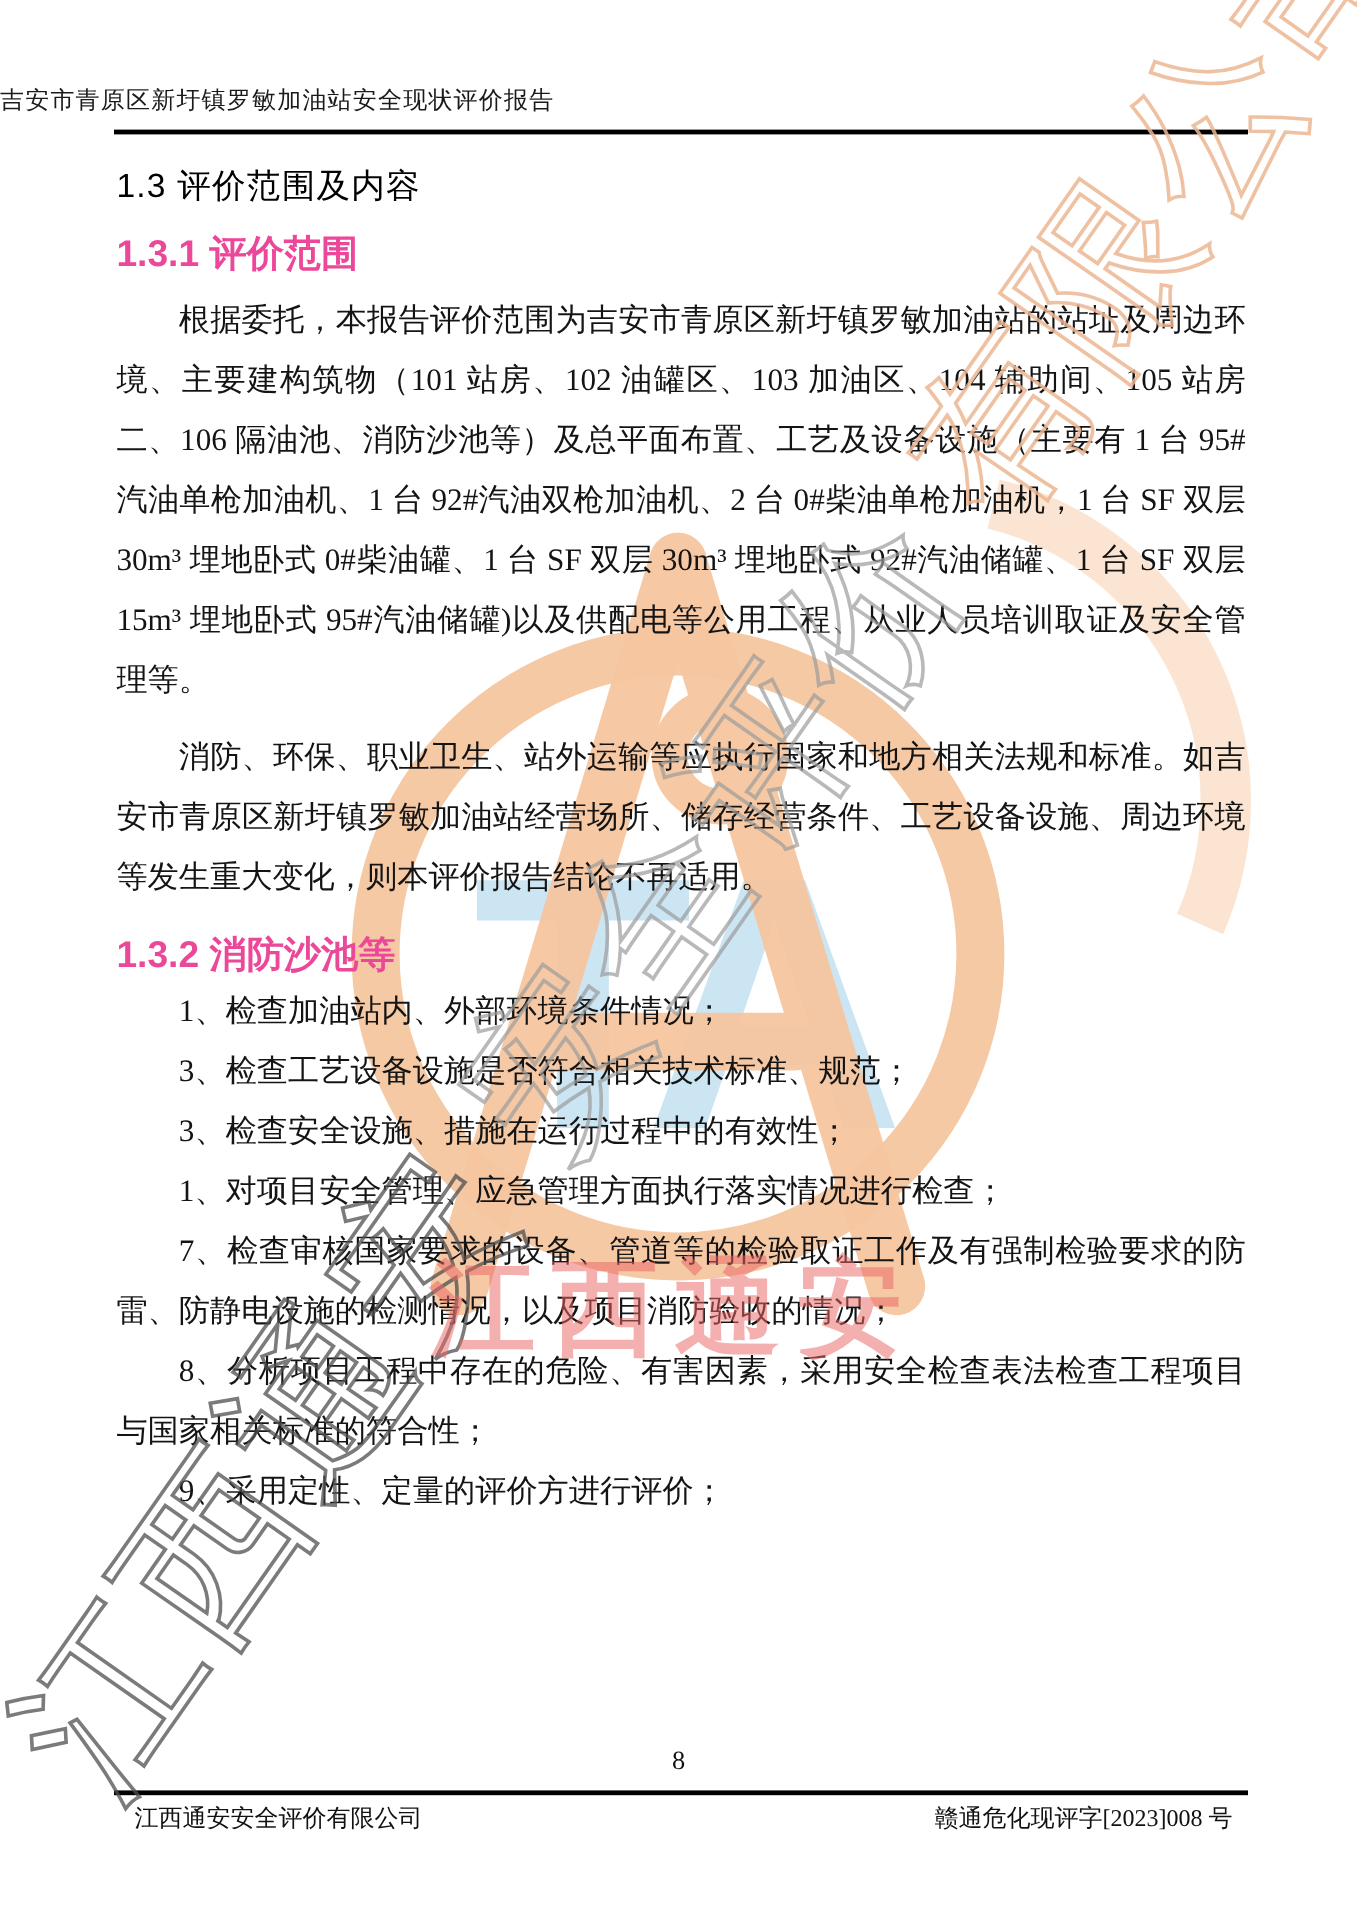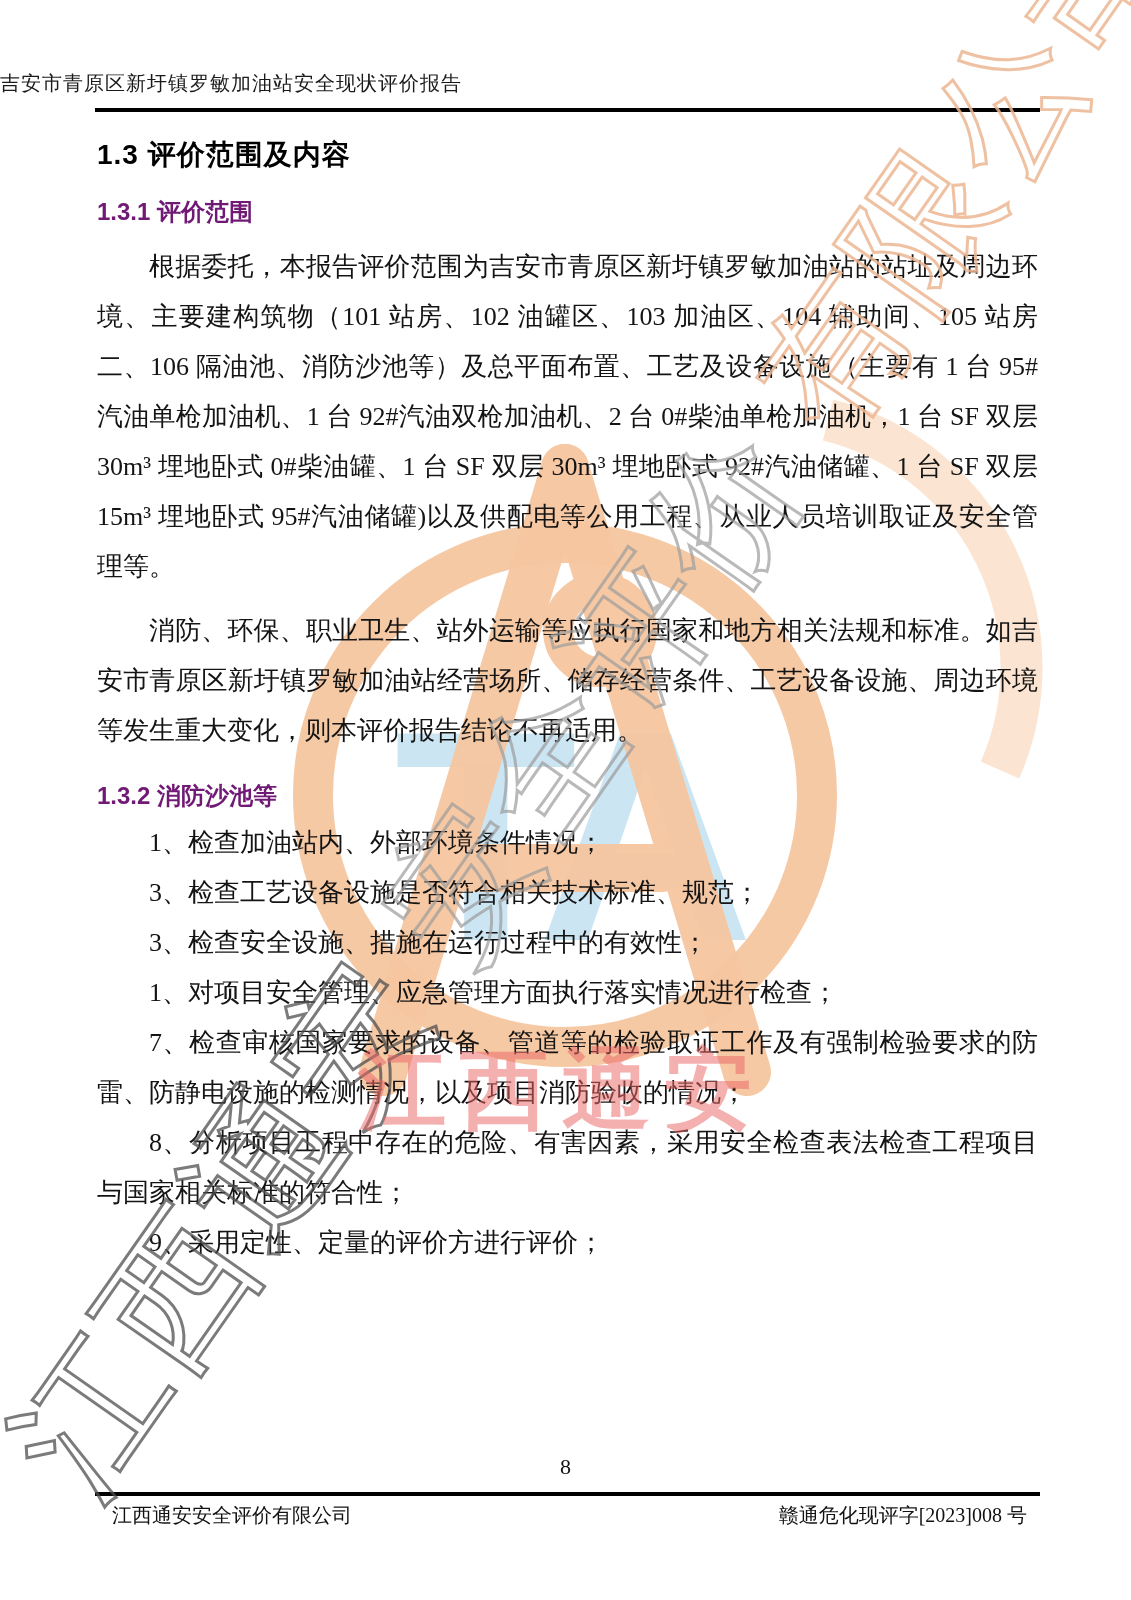--- a/index.html
+++ b/index.html
@@ -20,27 +20,27 @@
   
   .hdr-title {
     position:absolute; top:70px; left:0; width:100%; z-index:1;
     text-align:left; font-size:20px; letter-spacing:1px; color:#1a1a1a;
   }
   .hdr-rule { position:absolute; top:108px; left:95px; width:945px; height:4px; background:#000; z-index:1; }
   
   .content { position:absolute; left:97px; top:126px; width:941px; z-index:1; }
   .h-sec {
     font-family:"Liberation Sans","DejaVu Sans",sans-serif;
-    font-weight:bold; font-size:28px; line-height:34px;
+    font-weight:normal; font-size:28px; line-height:34px;
     margin:12px 0 0 0; letter-spacing:1px; color:#000;
   }
   .h-sub {
     font-family:"Liberation Sans","DejaVu Sans",sans-serif;
-    font-weight:bold; font-size:24px; line-height:32px;
-    margin:24px 0 0 0; color:#701a75;
+    font-weight:bold; font-size:31px; line-height:32px;
+    margin:24px 0 0 0; color:#ec4899;
   }
   .para {
     font-size:26px; line-height:50px; text-align:justify;
     text-indent:2em; margin:14px 0 0 0; color:#141414;
   }
   .item { margin-top:0; }
   .items { margin-top:6px; }
   
   .pageno { position:absolute; top:1454px; left:0; width:100%; text-align:center; font-size:22px; z-index:1; }
   .ftr-rule { position:absolute; top:1492px; left:95px; width:945px; height:4px; background:#000; z-index:1; }

